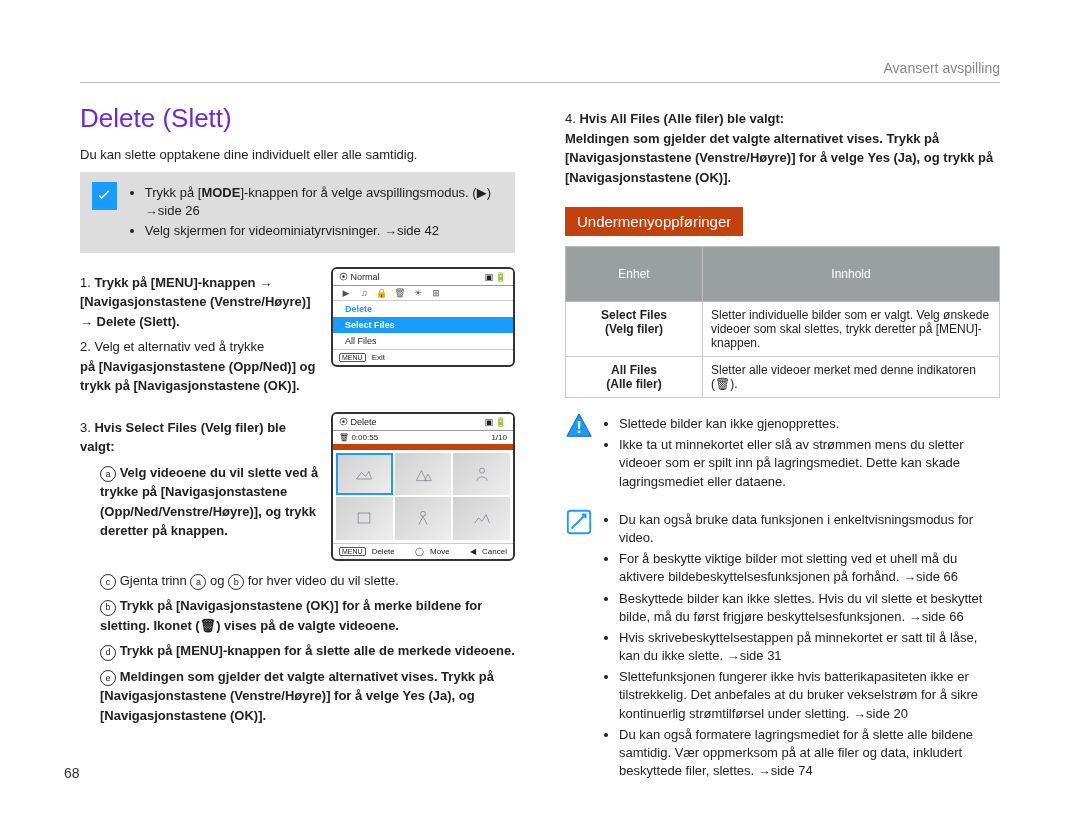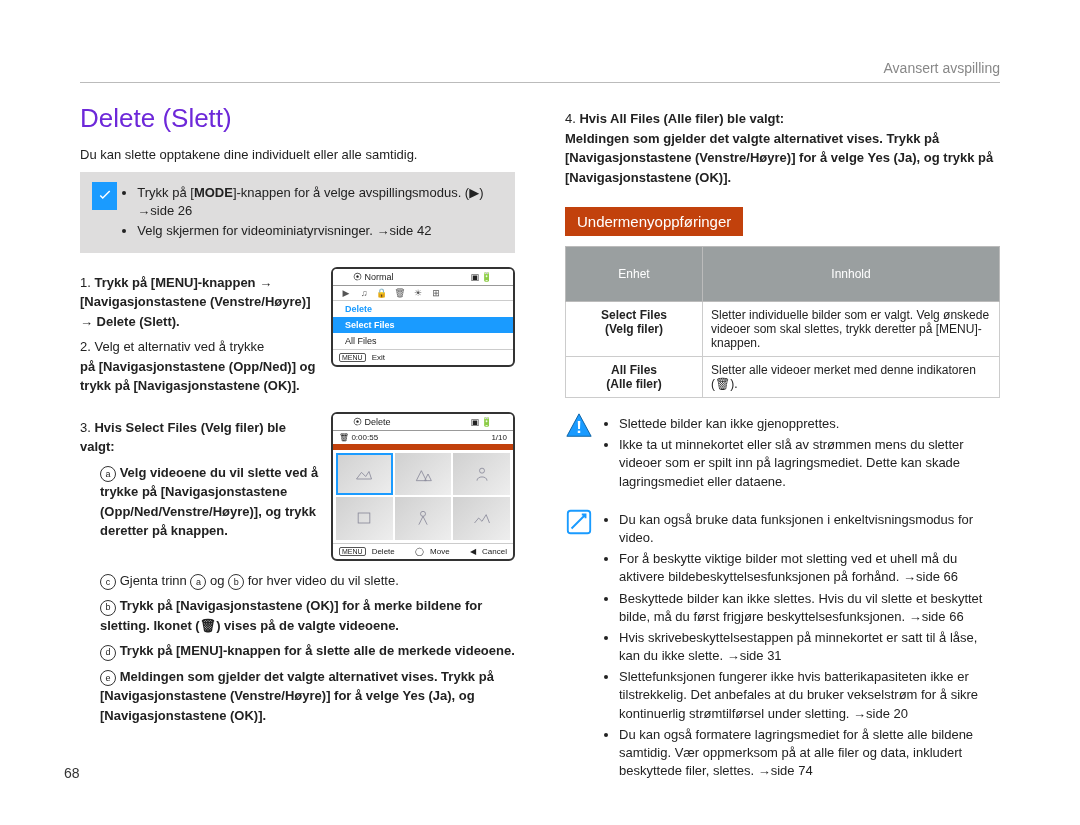--- a/index.html
+++ b/index.html
@@ -36,21 +36,21 @@
     color: #6d28d9;
     font-weight: normal;
     font-size: 26px;
     margin: 0 0 10px 0;
   }
   .intro { margin-bottom: 10px; }
   .callout {
     background: #dedddd;
     padding: 10px 12px;
     display: flex;
-    gap: 2px;
+    gap: 10px;
     margin-bottom: 14px;
   }
   .icon-box {
     width: 28px; height: 28px;
     background: #1a9bff;
     display: flex; align-items: center; justify-content: center;
     color: #fff;
     font-weight: bold;
   }
   .icon-box svg { width: 18px; height: 18px; fill: #fff; }
@@ -69,21 +69,21 @@
     width: 180px;
     border: 2px solid #333;
     border-radius: 6px;
     background: #fff;
     font-size: 9px;
     overflow: hidden;
     flex-shrink: 0;
   }
   .cam-topbar {
     background: #fff;
-    padding: 3px 20px;
+    padding: 3px 6px;
     display: flex;
     justify-content: space-between;
     align-items: center;
     border-bottom: 1px solid #999;
     font-size: 9px;
   }
   .cam-iconrow {
     display: flex;
     gap: 4px;
     padding: 2px 6px;

